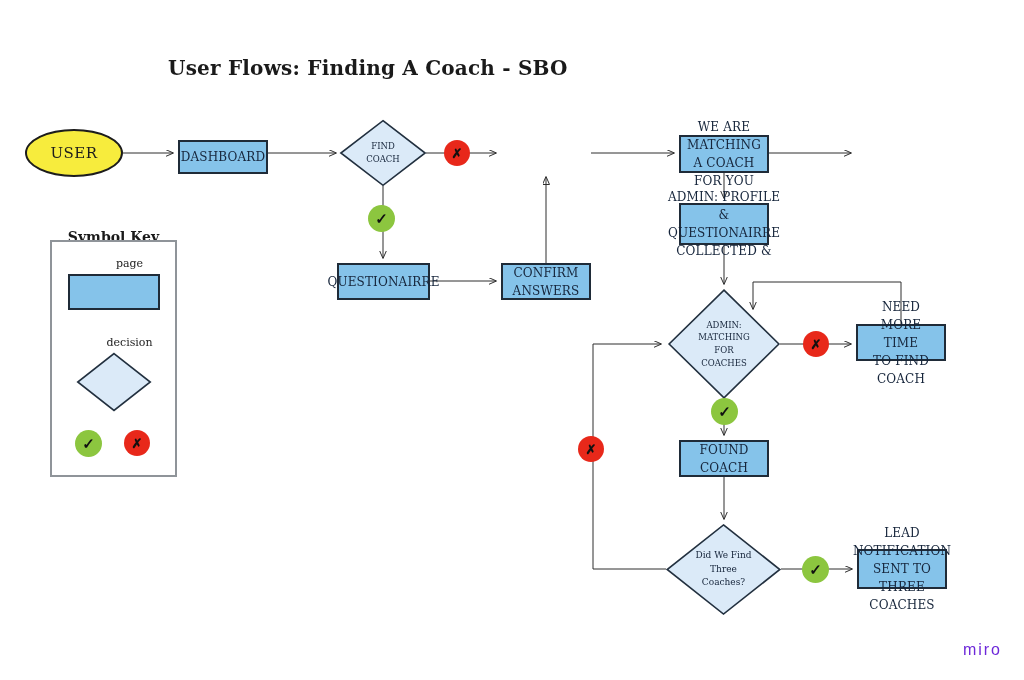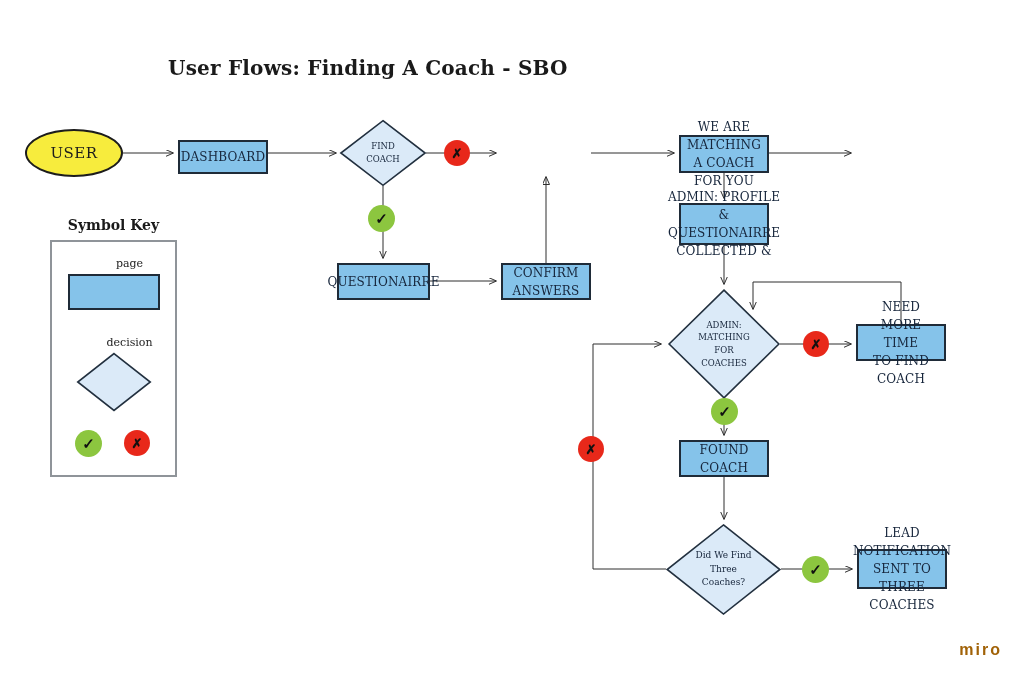--- a/index.html
+++ b/index.html
@@ -42,33 +42,33 @@
   .badge {
     position:absolute; width:27px; height:27px; border-radius:50%;
     display:flex; align-items:center; justify-content:center;
     color:#101010; font-weight:700;
   }
   .badge.green { background:#8cc63f; font-size:15px; }
   .badge.red   { background:#e8281a; font-size:13px; }
   .badge.small { width:26px; height:26px; }
 
   .key-title {
-    position:absolute; left:50px; top:217px; width:127px; text-align:center;
+    position:absolute; left:50px; top:229px; width:127px; text-align:center;
     font-size:14px; font-weight:600; color:#1a1a1a;
   }
   .key-box { position:absolute; left:50px; top:240px; width:127px; height:237px;
     border:2px solid #8f9499; background:#ffffff; }
   .key-label { position:absolute; left:50px; width:127px; text-align:center;
     font-size:11px; color:#222222;padding-left:32px; }
   .key-page-rect { position:absolute; left:68px; top:274px; width:92px; height:36px;
     background:#85c3ea; border:2px solid #1f2b38; }
 
   .watermark {
     position:absolute; right:22px; top:641px; font-family:"Liberation Sans", sans-serif;
-    font-size:16px; font-weight:700; color:#a16207; letter-spacing:2px;
+    font-size:16px; font-weight:400; color:#6d28d9; letter-spacing:2px;
   }
 </style>
 </head>
 <body>
 
 <div class="board">
 
   <svg class="wires">
     <defs>
       <marker id="arr" markerWidth="9" markerHeight="8" refX="7.5" refY="3.5" orient="auto" markerUnits="userSpaceOnUse">

